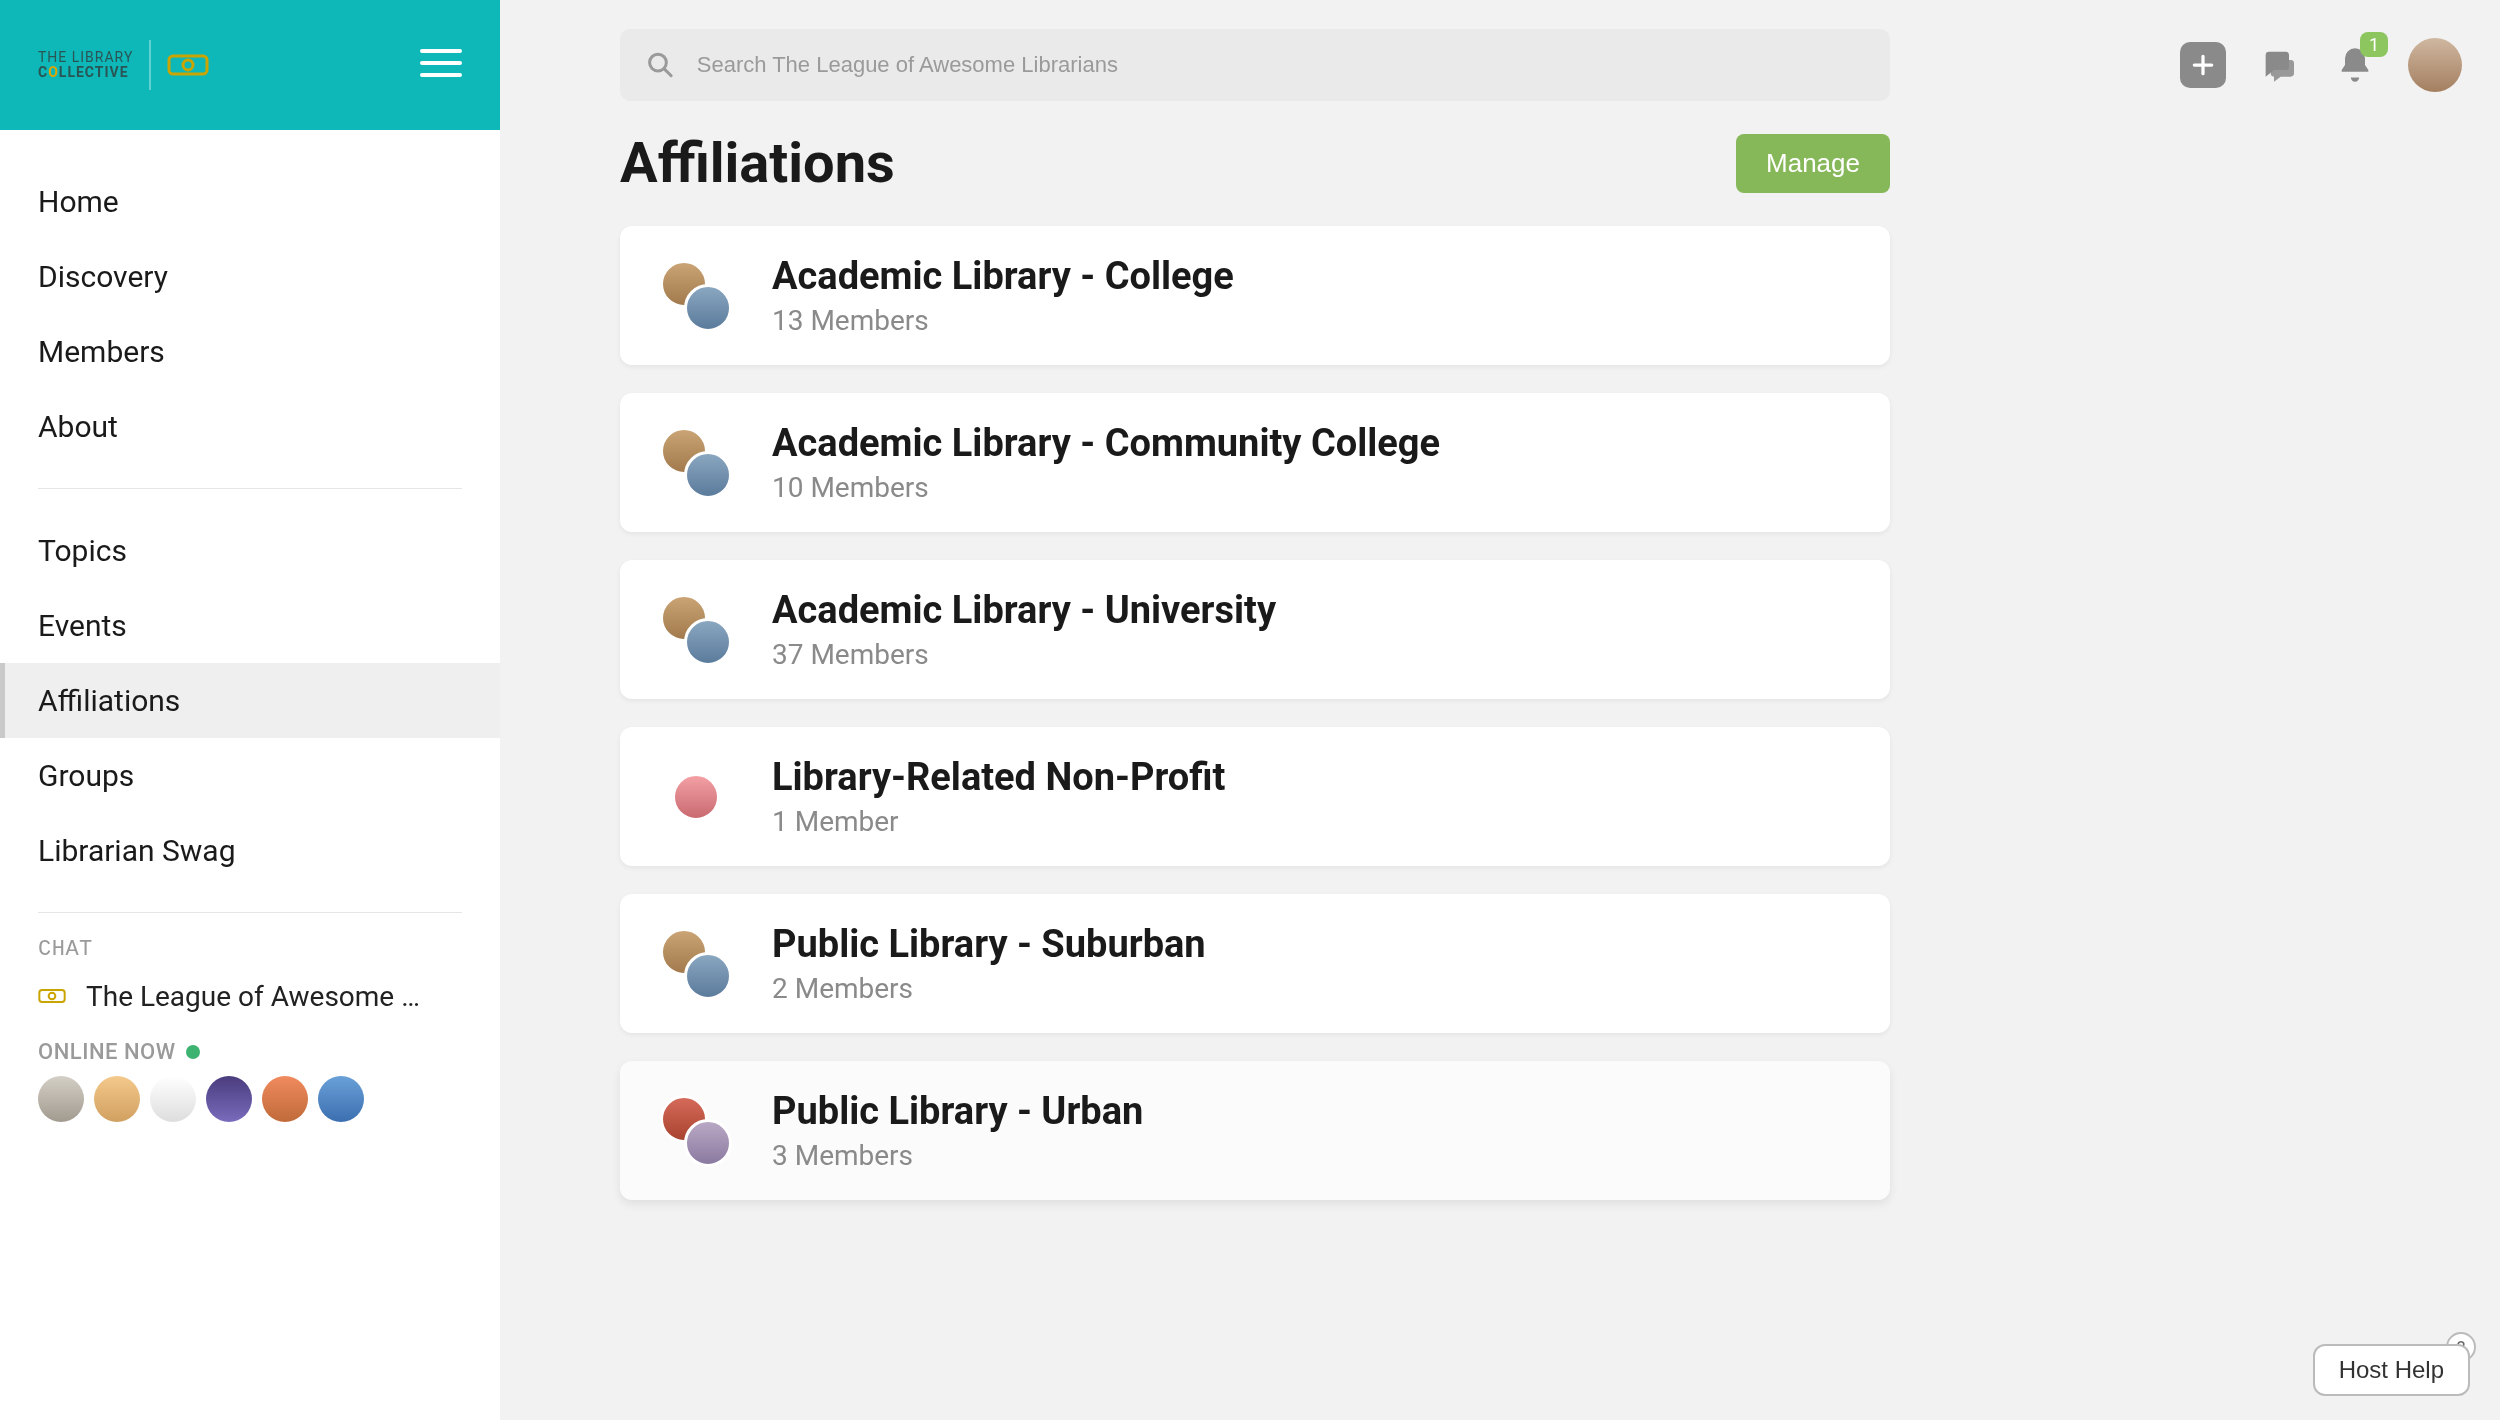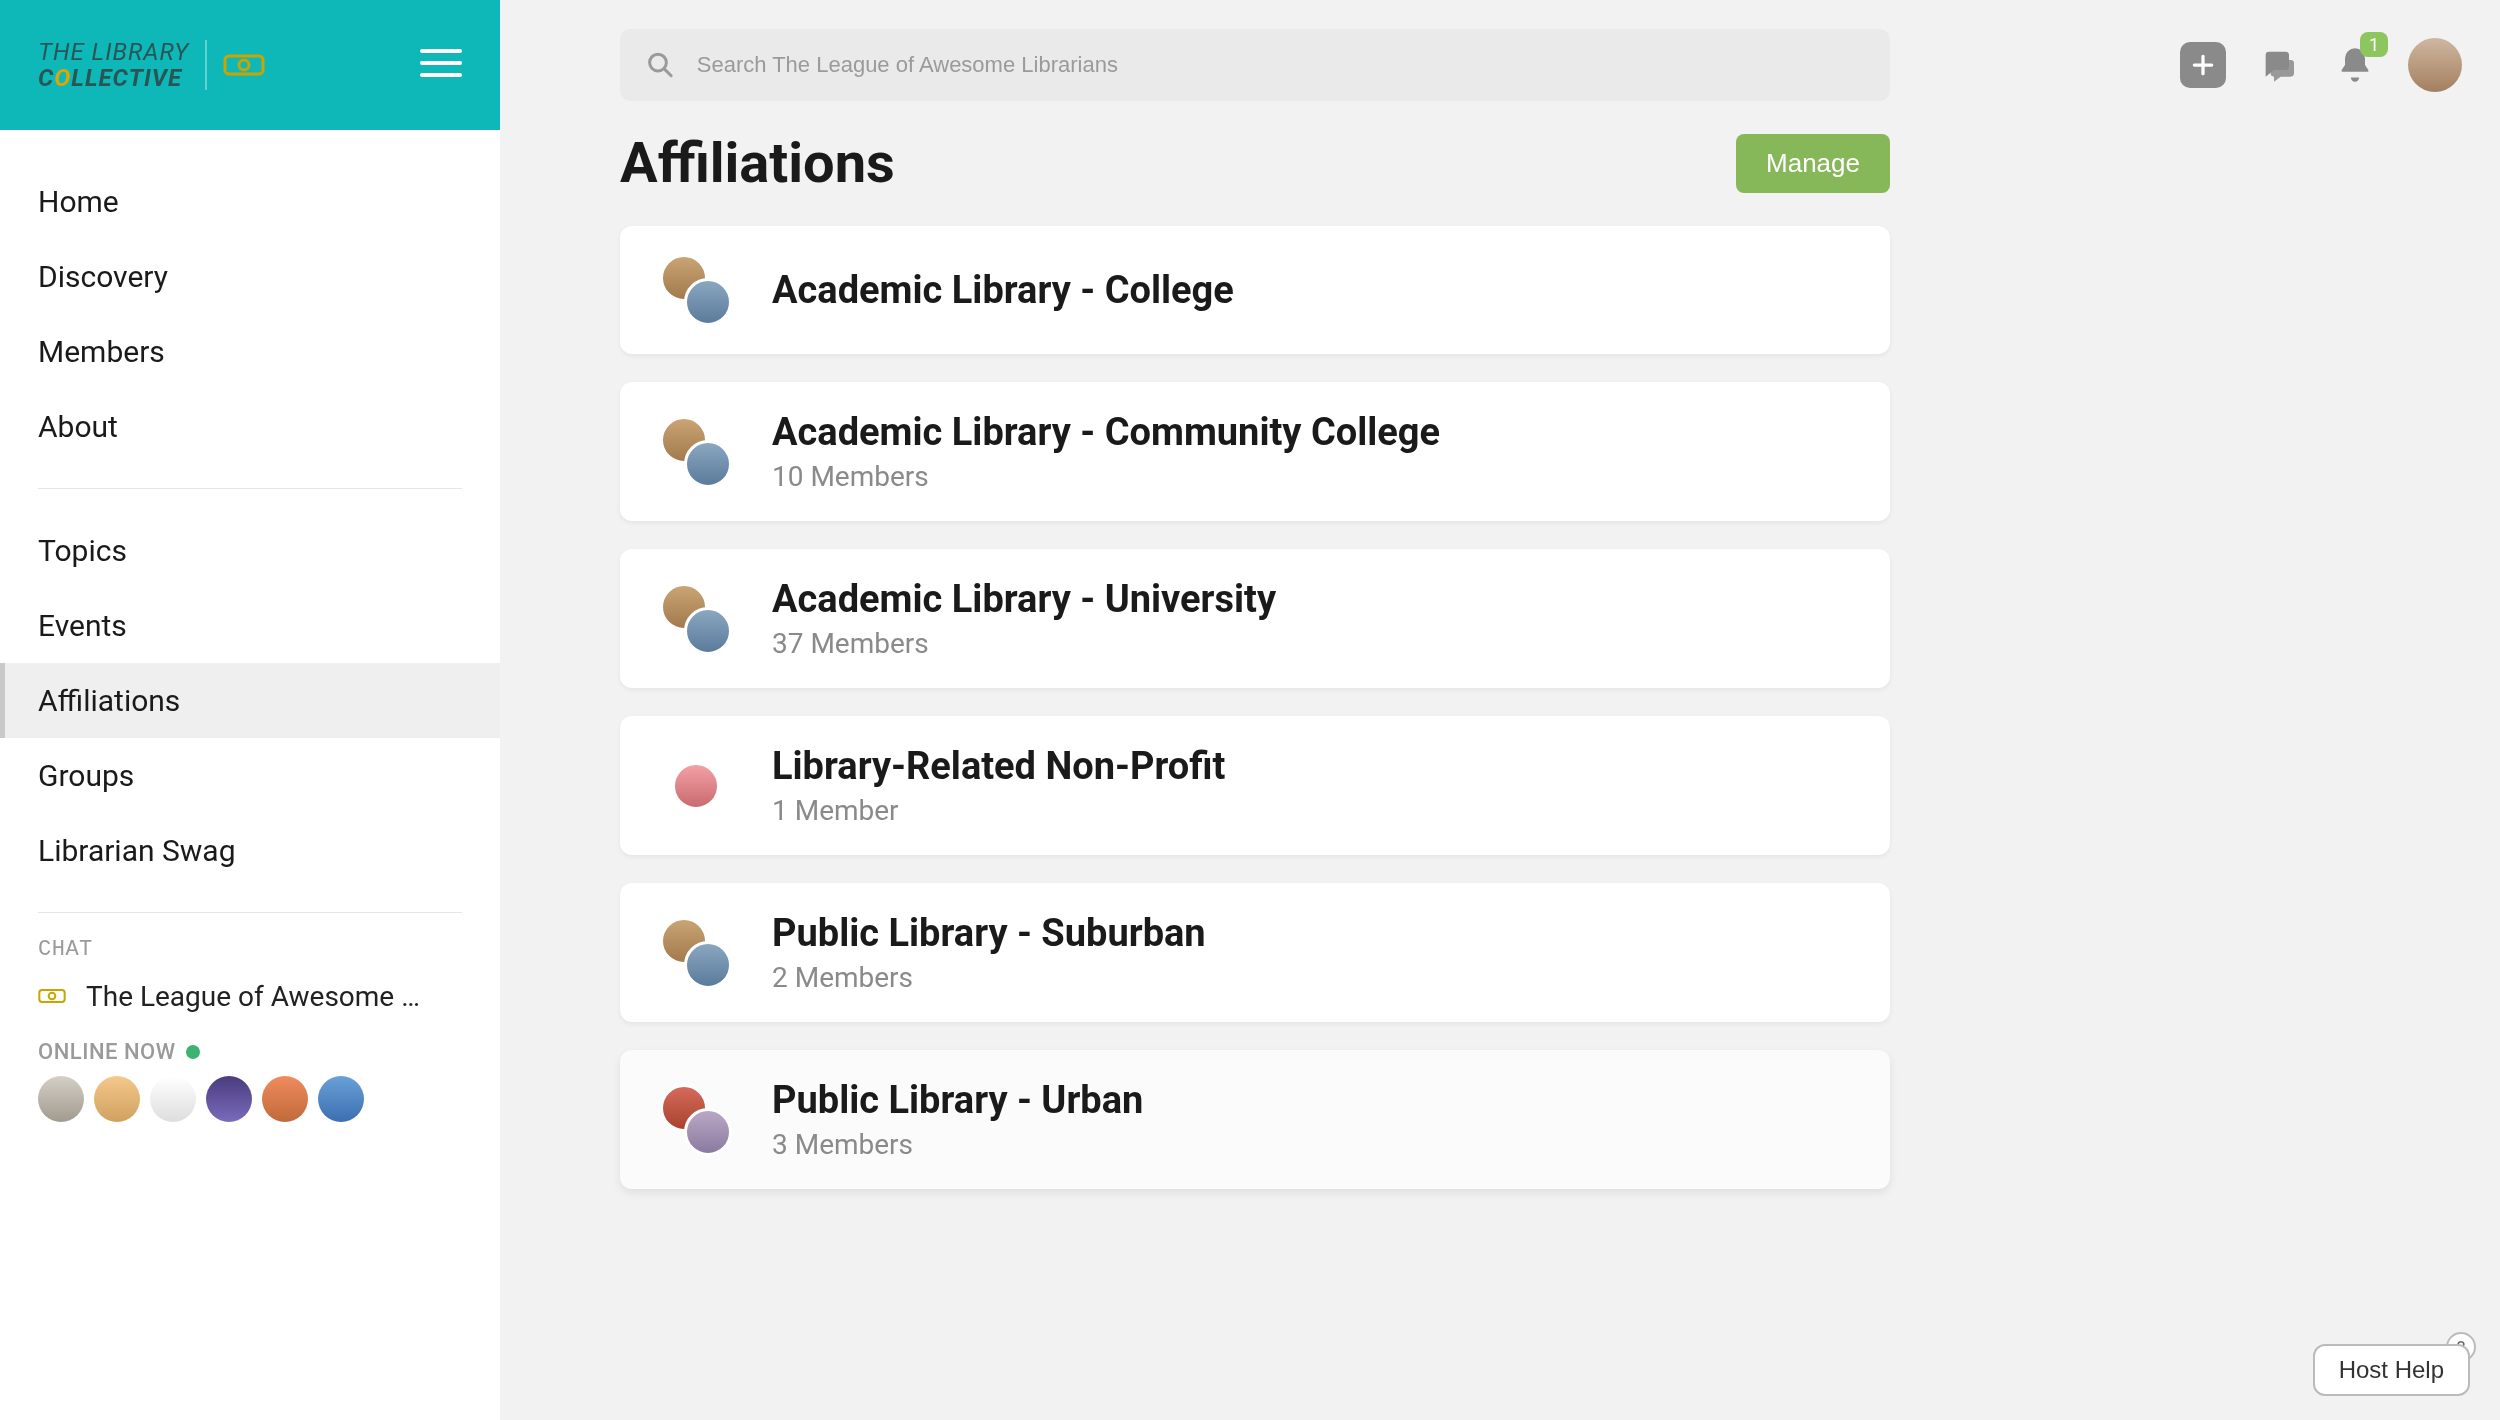--- a/index.html
+++ b/index.html
@@ -22,26 +22,25 @@
     .sidebar-header {
       background: #0fb8b8;
       height: 130px;
       display: flex;
       align-items: center;
       justify-content: space-between;
       padding: 0 38px 0 38px;
     }
     .logo-group { display: flex; align-items: center; gap: 16px; }
     .logo-text {
-      font-size: 24px;
+      font-size: 14px;
       letter-spacing: 1px;
       line-height: 1.1;
       color: #0b3c3c;
       white-space: nowrap;
-      font-style: italic;
     }
     .logo-text .top { display:block; font-weight: 400; color: #2a5555;}
     .logo-text .bot { display:block; font-weight: 700; color: #2a5555;}
     .logo-text .o { color: #e2a400; }
     .logo-divider { width: 2px; height: 50px; background: rgba(255,255,255,0.35); }
     .logo-badge {
       color: #d6a200;
       font-size: 36px;
       font-weight: 600;
       display:flex; align-items:center; justify-content:center;
@@ -301,20 +300,21 @@
       </div>
 
       <div class="card-list">
         <div class="card">
           <div class="card-avatars">
               <span class="a a1"></span>
               <span class="a a2"></span>
             </div>
           <div class="card-body">
             <div class="card-title">Academic Library - College</div>
+            <div class="card-sub">13 Members</div>
           </div>
         </div>
         <div class="card">
           <div class="card-avatars">
               <span class="a a1"></span>
               <span class="a a2"></span>
             </div>
           <div class="card-body">
             <div class="card-title">Academic Library - Community College</div>
             <div class="card-sub">10 Members</div>

